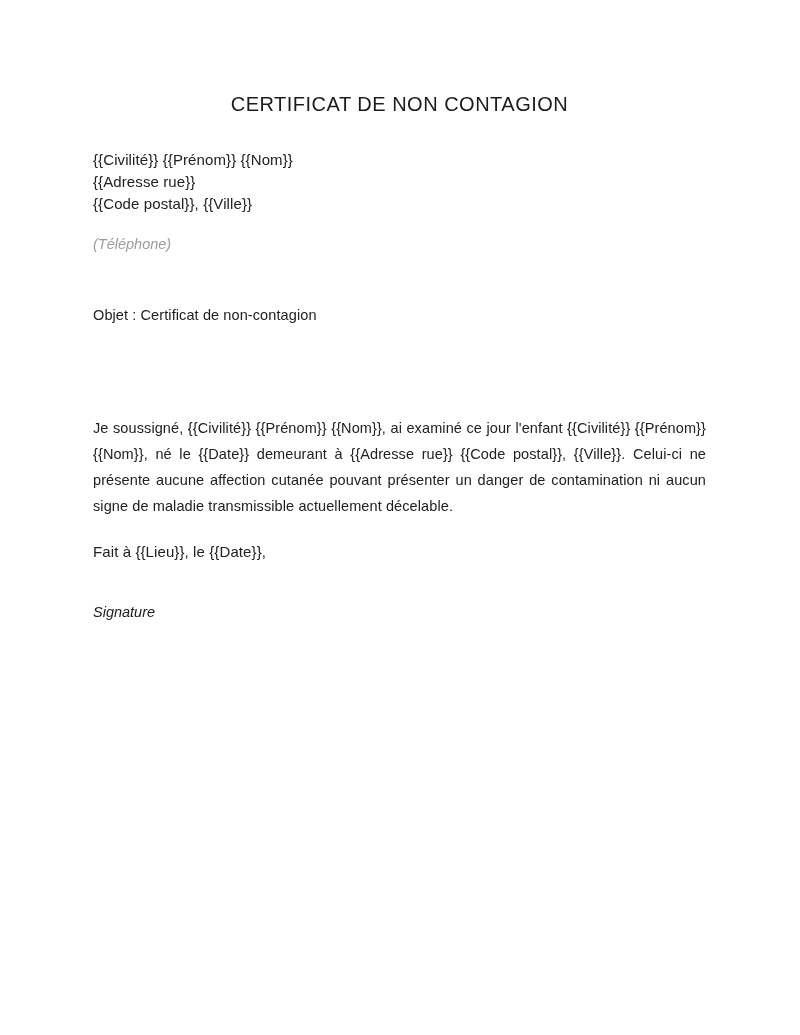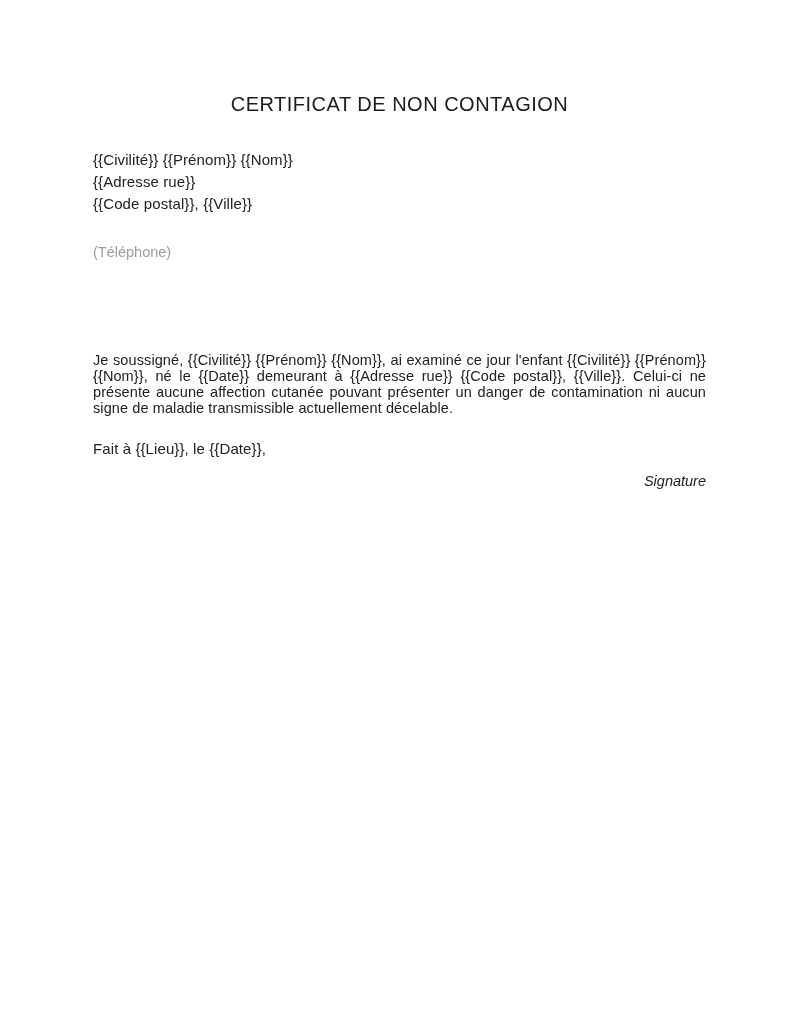--- a/index.html
+++ b/index.html
@@ -26,68 +26,69 @@
     color: #1c1c1c;
     line-height: 24px;
   }
   .sender-block {
     margin-top: 33px;
     font-size: 15px;
     line-height: 22px;
     letter-spacing: 0.1px;
   }
   .phone-line {
-    margin-top: 26px;
+    margin-top: 18px;
     font-size: 14.5px;
     line-height: 22px;
+    font-style: italic;
     color: #9b9b9b;
   }
   .subject-line {
     margin-top: 49px;
     font-size: 14.5px;
     line-height: 22px;
     letter-spacing: 0.1px;
   }
   .body-paragraph {
     margin-top: 89px;
     font-size: 14.5px;
-    line-height: 16px;
+    line-height: 26px;
     text-align: justify;
     letter-spacing: 0.1px;
   }
   .closing-line {
     margin-top: 22px;
     font-size: 15px;
     line-height: 22px;
     letter-spacing: 0.1px;
   }
   .signature-line {
-    margin-top: 10px;
+    margin-top: 38px;
     font-size: 14.5px;
     line-height: 22px;
     font-style: italic;
-    text-align: right;
     color: #1c1c1c;
   }
 </style>
 </head>
 <body>
 
 <div class="page">
 
   <h1 class="doc-title">CERTIFICAT DE NON CONTAGION</h1>
 
   <div class="sender-block">
     <div>{{Civilité}} {{Prénom}} {{Nom}}</div>
     <div>{{Adresse rue}}</div>
     <div>{{Code postal}}, {{Ville}}</div>
   </div>
 
   <div class="phone-line">(Téléphone)</div>
 
+  <div class="subject-line">Objet : Certificat de non-contagion</div>
 
   <p class="body-paragraph">Je soussigné, {{Civilité}} {{Prénom}} {{Nom}}, ai examiné ce jour l'enfant {{Civilité}} {{Prénom}} {{Nom}}, né le {{Date}} demeurant à {{Adresse rue}} {{Code postal}}, {{Ville}}. Celui-ci ne présente aucune affection cutanée pouvant présenter un danger de contamination ni aucun signe de maladie transmissible actuellement décelable.</p>
 
   <div class="closing-line">Fait à {{Lieu}}, le {{Date}},</div>
 
   <div class="signature-line">Signature</div>
 
 </div>
 
 </body></html>

